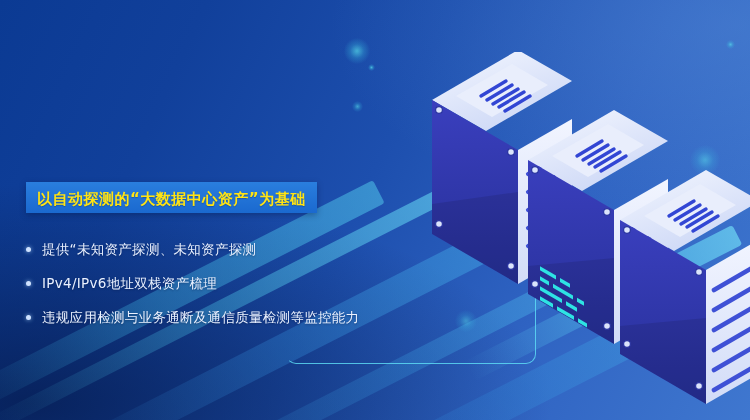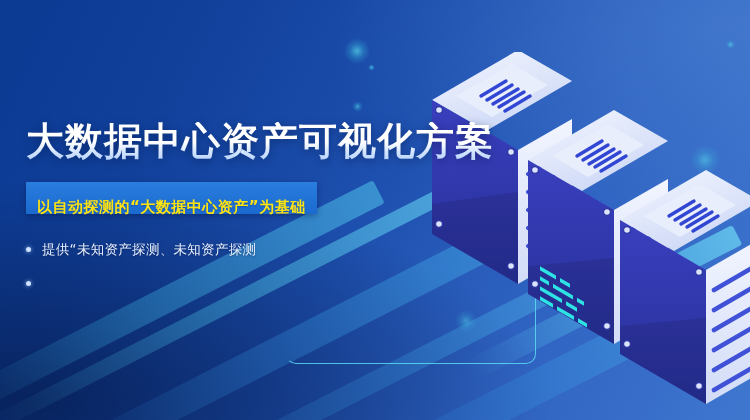--- a/index.html
+++ b/index.html
@@ -53,22 +53,22 @@
     font-size:38px;font-weight:700;letter-spacing:1px;
     line-height:1;white-space:nowrap;
     background:linear-gradient(180deg,#ffffff 0%,#ffffff 52%,#d4e6ff 78%,#b7d3fb 100%);
     -webkit-background-clip:text;background-clip:text;
     color:transparent;-webkit-text-fill-color:transparent;
     filter:drop-shadow(0 2px 4px rgba(2,18,60,.45));
   }
 
   #subtitle-bar{
     position:absolute;left:26px;top:182px;
-    height:31px;padding:16px 11px;
-    display:flex;align-items:flex-start;
+    height:31px;padding:4px 11px;
+    display:flex;align-items:flex-end;
     background:linear-gradient(180deg,#2a7ede 0%,#1a69cf 100%);
     box-shadow:0 2px 6px rgba(3,20,60,.35);
   }
   #subtitle-text{
     font-size:15px;font-weight:700;color:#ffe414;
     letter-spacing:.5px;white-space:nowrap;
     text-shadow:0 1px 1px rgba(10,40,90,.35);
   }
 
   #bullets{position:absolute;left:26px;top:236px;width:390px;}
@@ -248,30 +248,34 @@
             <circle cx="267" cy="220" r="3.4"></circle>
           <circle cx="195" cy="292" r="3.4"></circle>
             <circle cx="267" cy="334" r="3.4"></circle>
         </g>
       </g>
     </svg>
   </div>
 
   <div id="content">
 
-    <div id="title">大数据中心资产可视化方案</div>
 
     <div id="subtitle-bar">
       <span id="subtitle-text">以自动探测的“大数据中心资产”为基础</span>
     </div>
 
     <div id="bullets">
       <div class="bullet">
         <span class="dot"></span>
         <span class="btxt">提供“未知资产探测、未知资产探测</span>
       </div>
       <div class="bullet">
         <span class="dot"></span>
+        <span class="btxt">IPv4/IPv6地址双栈资产梳理</span>
+      </div>
+      <div class="bullet">
+        <span class="dot"></span>
+        <span class="btxt">违规应用检测与业务通断及通信质量检测等监控能力</span>
       </div>
     </div>
 
   </div>
 </div>
 
 </body></html>

